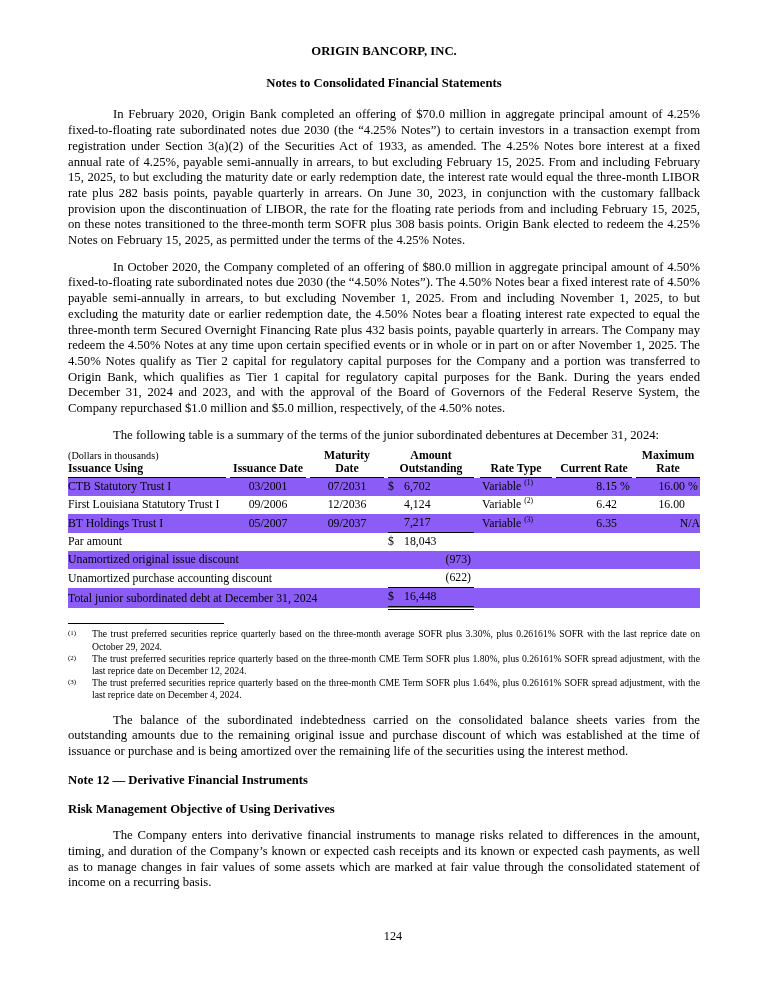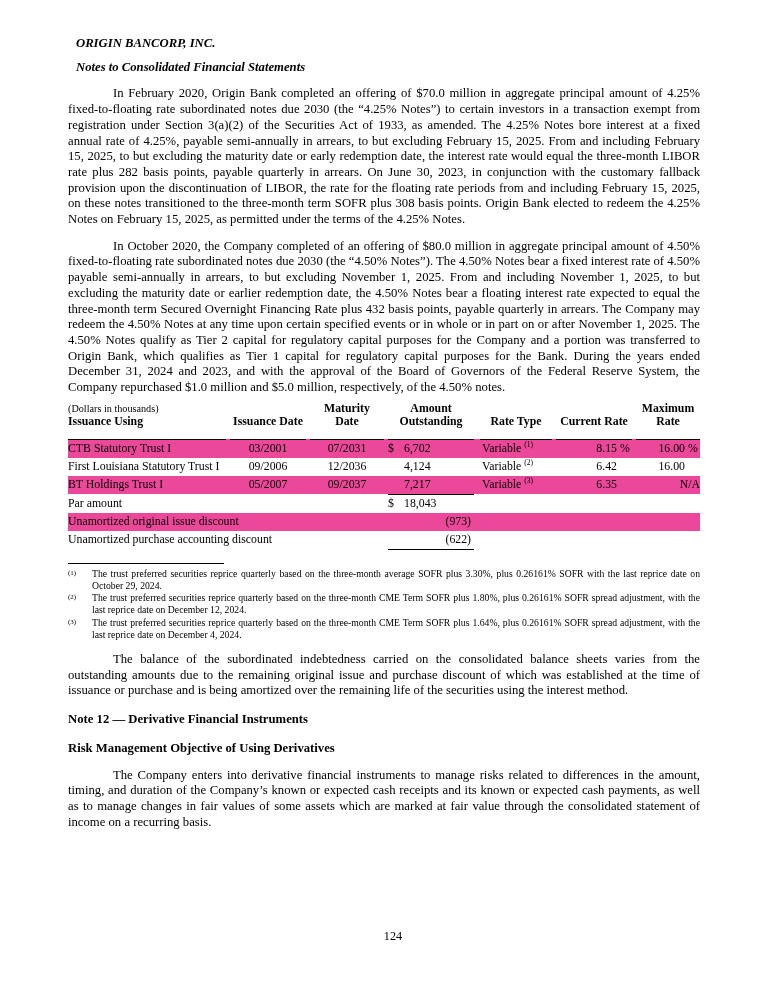--- a/index.html
+++ b/index.html
@@ -9,50 +9,50 @@
     margin:0 auto;
     background:#ffffff;
     box-sizing:border-box;
     padding:28px 68px 0 68px;
     font-family:"Liberation Serif", serif;
     font-size:12.7px;
     line-height:15.7px;
     color:#000;
   }
   .doc-title, .doc-subtitle {
-    text-align:left; font-weight:bold; margin:8px;font-style:italic;
+    text-align:center; font-weight:bold; margin:16px;
   }
   p.body-para {
     margin:11px 0 0 0;
     text-align:justify;
     text-indent:45px;
   }
   
   table.fin-table {
     width:632px;
     border-collapse:collapse;
     table-layout:fixed;
     margin-top:6px;
     font-size:11.8px;
     line-height:13px;
   }
   .fin-table th, .fin-table td { padding:0; margin:0; white-space:nowrap; overflow:visible; }
   .fin-table thead th {
     vertical-align:bottom;
     font-weight:bold;
-    padding-bottom:11px;
+    padding-bottom:2px;
   }
   .fin-table thead th.hl { border-bottom:1.5px solid #000; }
   .units-note { font-weight:normal; font-size:10.2px; line-height:12px; }
   .fin-table tbody td {
     vertical-align:bottom;
     padding-top:2px; padding-bottom:3px;
     height:12.4px;
   }
-  tr.shaded td { background:#ec4899; }
+  tr.shaded td { background:#8b5cf6; }
   .tl { text-align:left; }
   .tc { text-align:center; }
   .tr { text-align:right; }
   td.amt { padding-right:8px; }
   td.amt-paren { text-align:right; padding-right:3px; }
   td.cur { text-align:left; padding-left:2px; }
   .sfx { display:inline-block; width:15px; text-align:left; padding-left:3px; box-sizing:border-box; }
   sup.ref { font-size:7.5px; vertical-align:super; line-height:0; }
   td.ul-single { border-bottom:1px solid #000; }
   td.ul-double { border-bottom:4px double #000; }
@@ -72,20 +72,21 @@
 </head>
 <body>
 
 <div class="page">
 
   <div class="doc-title">ORIGIN BANCORP, INC.</div>
   <div class="doc-subtitle">Notes to Consolidated Financial Statements</div>
 
   <p class="body-para">In February 2020, Origin Bank completed an offering of $70.0 million in aggregate principal amount of 4.25% fixed-to-floating rate subordinated notes due 2030 (the “4.25% Notes”) to certain investors in a transaction exempt from registration under Section 3(a)(2) of the Securities Act of 1933, as amended. The 4.25% Notes bore interest at a fixed annual rate of 4.25%, payable semi-annually in arrears, to but excluding February 15, 2025. From and including February 15, 2025, to but excluding the maturity date or early redemption date, the interest rate would equal the three-month LIBOR rate plus 282 basis points, payable quarterly in arrears. On June 30, 2023, in conjunction with the customary fallback provision upon the discontinuation of LIBOR, the rate for the floating rate periods from and including February 15, 2025, on these notes transitioned to the three-month term SOFR plus 308 basis points. Origin Bank elected to redeem the 4.25% Notes on February 15, 2025, as permitted under the terms of the 4.25% Notes.</p>
   <p class="body-para">In October 2020, the Company completed of an offering of $80.0 million in aggregate principal amount of 4.50% fixed-to-floating rate subordinated notes due 2030 (the “4.50% Notes”). The 4.50% Notes bear a fixed interest rate of 4.50% payable semi-annually in arrears, to but excluding November 1, 2025. From and including November 1, 2025, to but excluding the maturity date or earlier redemption date, the 4.50% Notes bear a floating interest rate expected to equal the three-month term Secured Overnight Financing Rate plus 432 basis points, payable quarterly in arrears. The Company may redeem the 4.50% Notes at any time upon certain specified events or in whole or in part on or after November 1, 2025. The 4.50% Notes qualify as Tier 2 capital for regulatory capital purposes for the Company and a portion was transferred to Origin Bank, which qualifies as Tier 1 capital for regulatory capital purposes for the Bank. During the years ended December 31, 2024 and 2023, and with the approval of the Board of Governors of the Federal Reserve System, the Company repurchased $1.0 million and $5.0 million, respectively, of the 4.50% notes.</p>
+  <p class="body-para">The following table is a summary of the terms of the junior subordinated debentures at December 31, 2024:</p>
 
   <table class="fin-table">
     <colgroup>
       <col style="width:158px">
         <col style="width:4px">
       <col style="width:76px">
         <col style="width:4px">
       <col style="width:74px">
         <col style="width:4px">
       <col style="width:16px">
@@ -200,20 +201,31 @@
           <td></td>
           <td></td>
           <td></td>
           <td></td>
           <td></td>
       </tr>
       <tr>
         <td class="tl" colspan="6">Unamortized purchase accounting discount</td>
         <td class="tl ul-single"></td>
         <td class="amt-paren ul-single">(622)</td>
+        <td></td>
+          <td></td>
+          <td></td>
+          <td></td>
+          <td></td>
+          <td></td>
+      </tr>
+      <tr class="shaded">
+        <td class="tl" colspan="6">Total junior subordinated debt at December 31, 2024</td>
+        <td class="tl ul-double">$</td>
+        <td class="amt ul-double">16,448</td>
         <td></td>
           <td></td>
           <td></td>
           <td></td>
           <td></td>
           <td></td>
       </tr>
     </tbody>
   </table>
 

